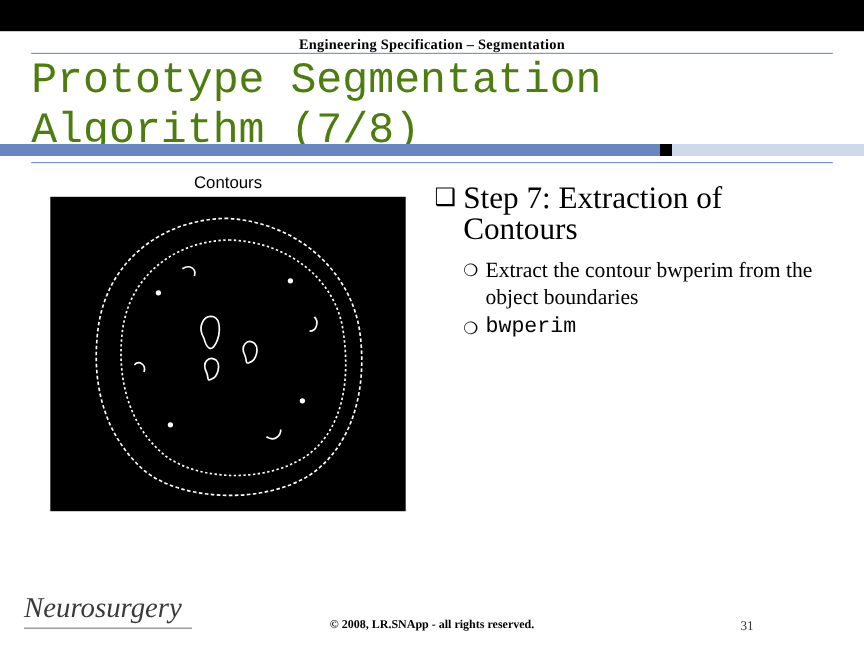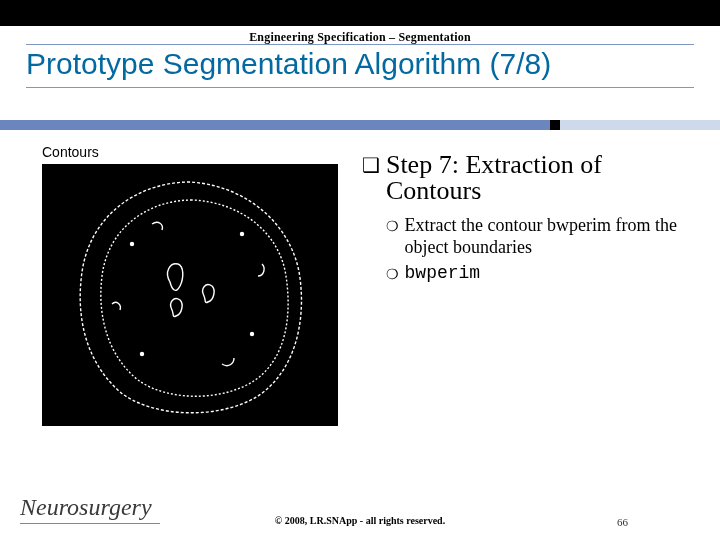--- a/index.html
+++ b/index.html
@@ -5,30 +5,30 @@
   * { margin: 0; padding: 0; box-sizing: border-box; }
   html, body { width: 720px; height: 540px; background: #fff; font-family: Georgia, 'Times New Roman', serif; overflow: hidden; }
   .slide { position: relative; width: 640px; height: 540px; }
 
   
   .topbar { position: absolute; top: 0; left: 0; width: 720px; height: 26px; background: #000; }
 
   
   .header-label { position: absolute; top: 30px; left: 0; width: 720px; text-align: center; font-family: Georgia, serif; font-weight: bold; font-size: 12px; color: #000; letter-spacing: 0.2px; }
   .title-wrap { position: absolute; top: 44px; left: 26px; width: 668px; border-top: 1px solid #7e97c4; border-bottom: 1px solid #7e97c4; padding: 2px 0 6px; }
-  .title { font-family: Liberation Sans, sans-serif; font-size: 30px; color: #0369a1; text-align: left; }
+  .title { font-family: Liberation Mono, monospace; font-size: 36px; color: #4d7c0f; text-align: left; }
 
   
   .accentbar1 { position: absolute; top: 120px; left: 0; width: 720px; height: 10px; background: #6b86bf; }
   .accentbar2 { position: absolute; top: 120px; left: 550px; width: 10px; height: 10px; background: #000; }
   .accentbar3 { position: absolute; top: 120px; left: 560px; width: 160px; height: 10px; background: #cfd9ec; }
 
   
   .figwrap { position: absolute; top: 140px; left: 42px; width: 296px; }
-  .figlabel { font-family: 'Helvetica Neue', Arial, sans-serif; font-size: 14px; color: #000; text-align: left; padding: 4px 0; }
+  .figlabel { font-family: 'Helvetica Neue', Arial, sans-serif; font-size: 14px; color: #000; text-align: center; padding: 4px 0; }
   .figimg { position: relative; width: 296px; height: 262px; background: #000; overflow: hidden; }
   .figimg svg { display: block; }
 
   
   .content { position: absolute; top: 152px; left: 362px; width: 334px; font-family: Georgia, serif; color: #000; }
   .b1 { display: flex; margin-bottom: 10px; }
   .b1 .mark { font-size: 20px; line-height: 26px; margin-right: 6px; color: #000; }
   .b1 .txt { font-size: 26px; line-height: 26px; }
   .b2 { display: flex; margin: 4px 0 4px 24px; }
   .b2 .mark { font-size: 14px; line-height: 22px; margin-right: 6px; color: #000; position: relative; top: 2px; }
@@ -99,15 +99,15 @@
       <span class="mark">❍</span>
       <span class="txt mono">bwperim</span>
     </div>
   </div>
 
   <div class="logo">
     <span>Neurosurgery</span>
     <span class="underline"></span>
   </div>
   <div class="copyright">© 2008, LR.SNApp - all rights reserved.</div>
-  <div class="pagenum">66</div>
+  <div class="pagenum">31</div>
 
 </div>
 
 </body></html>

